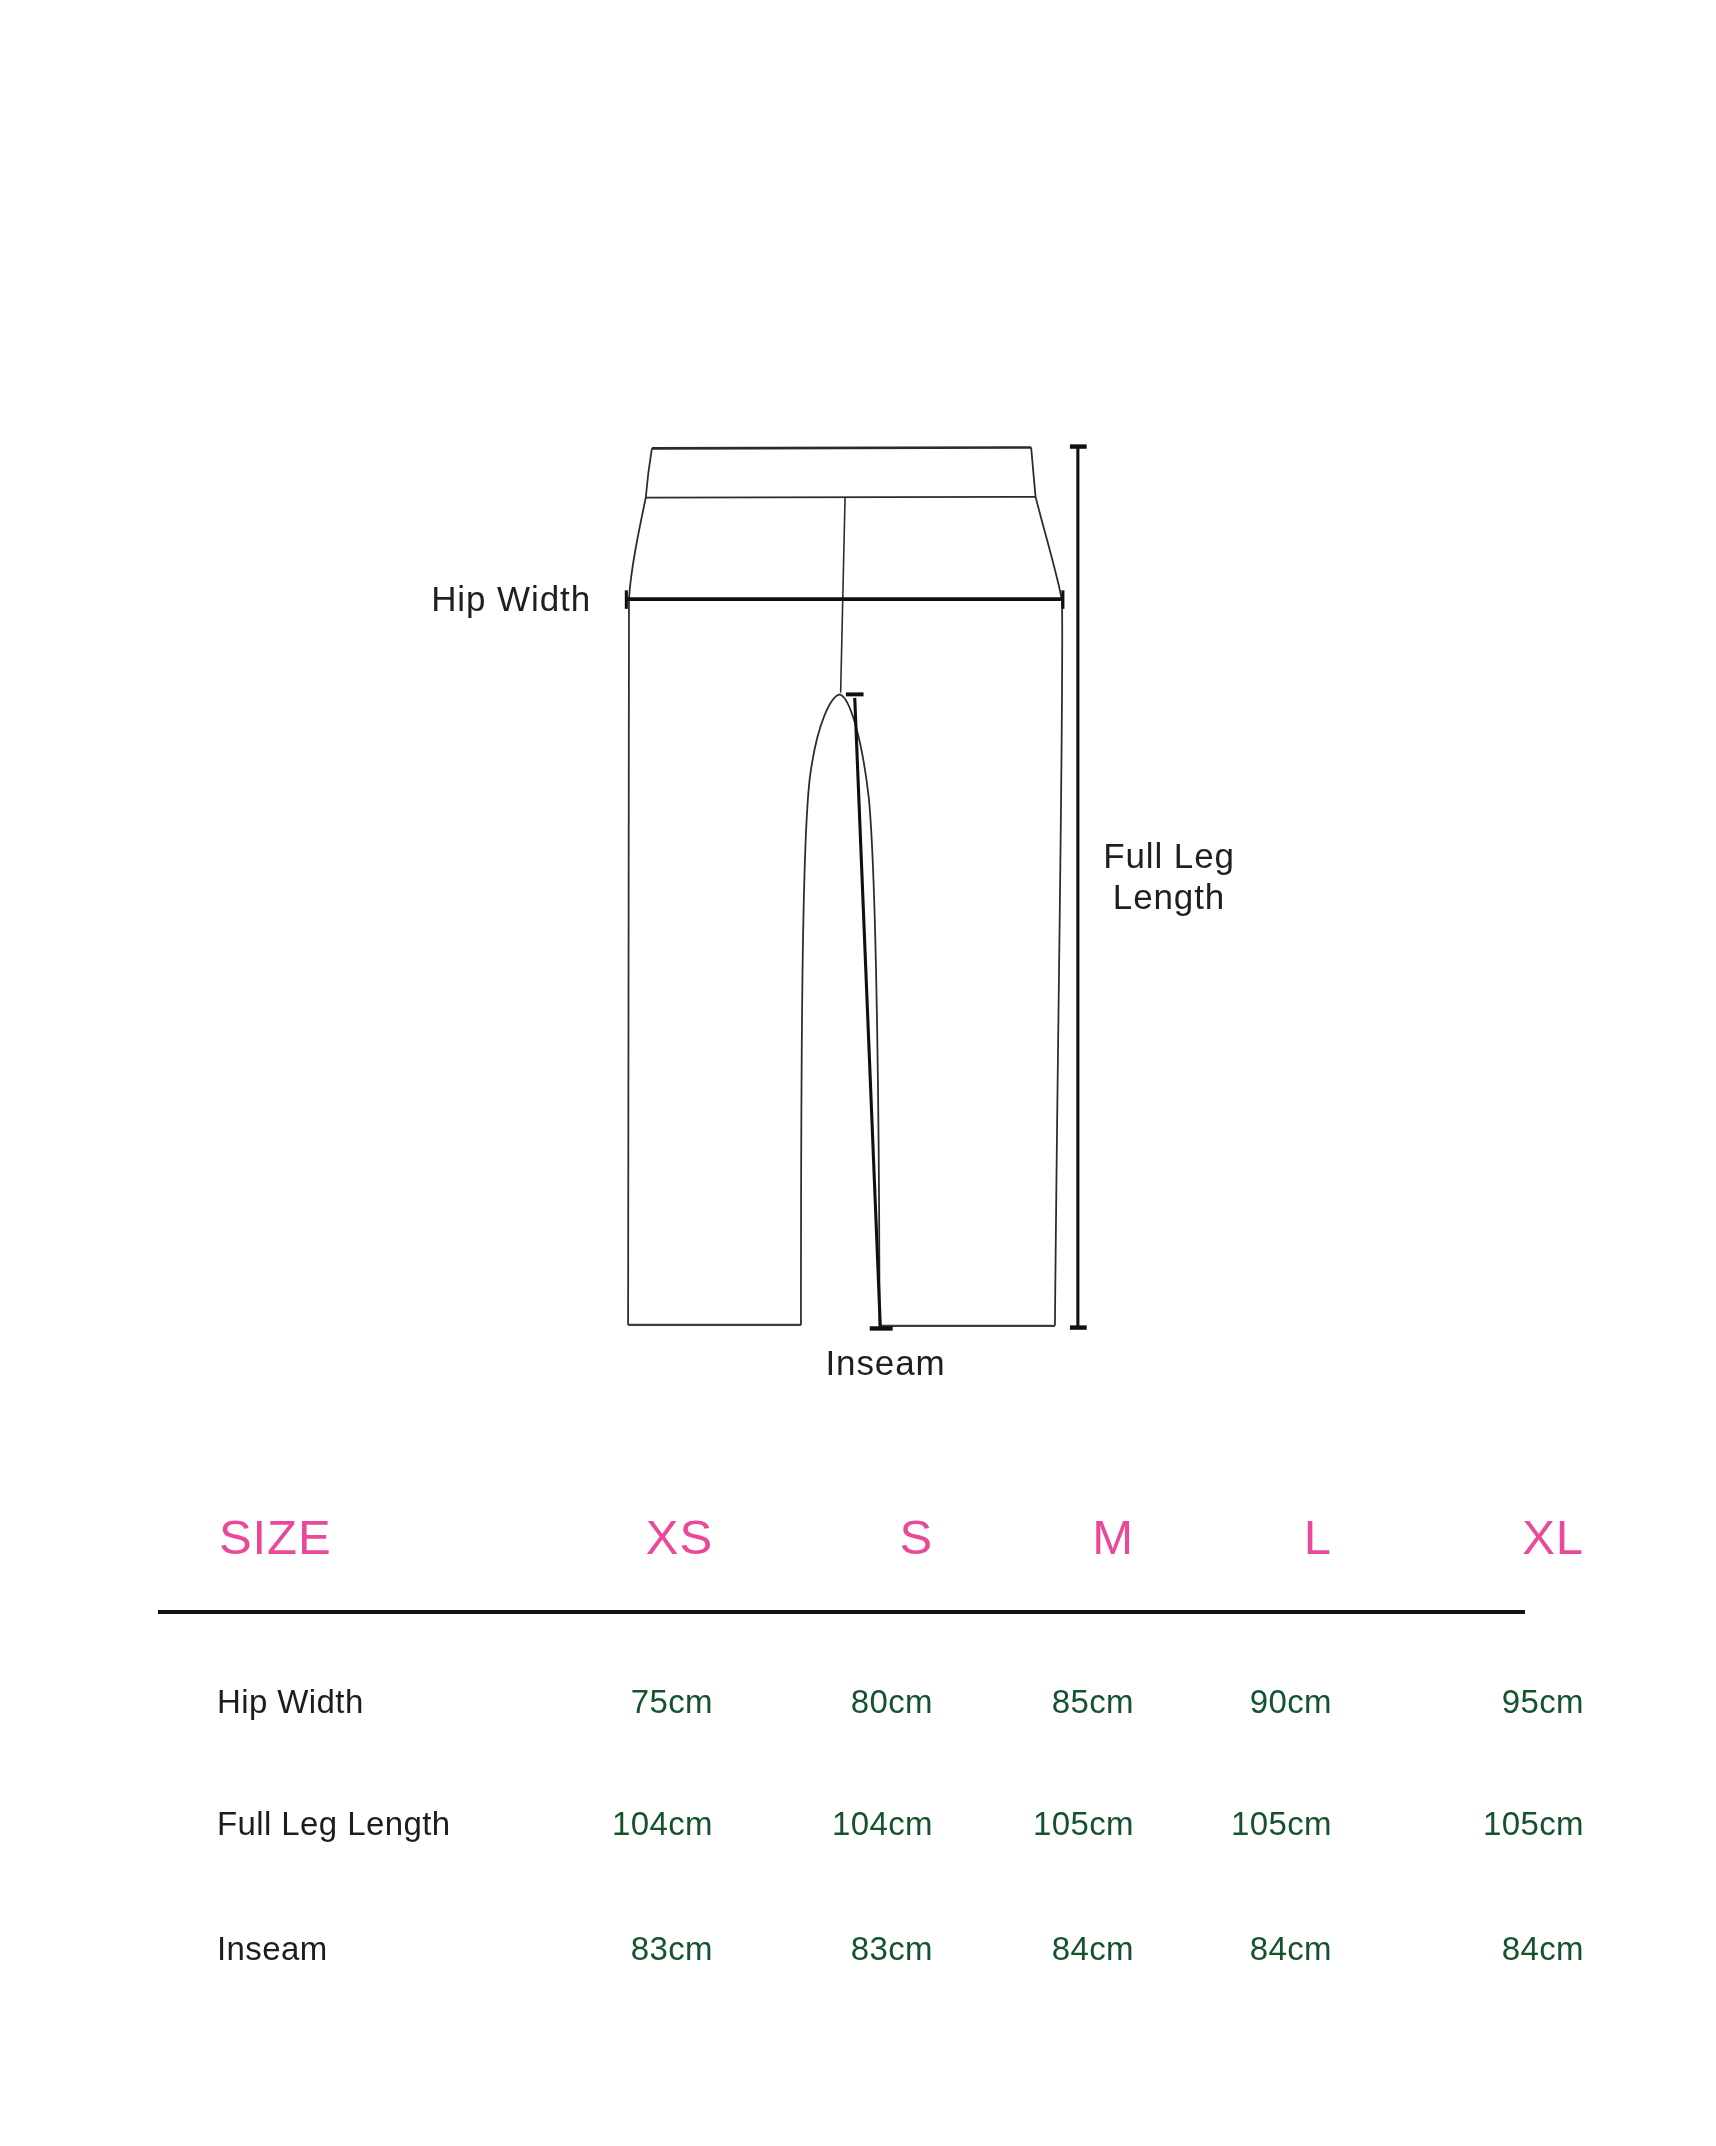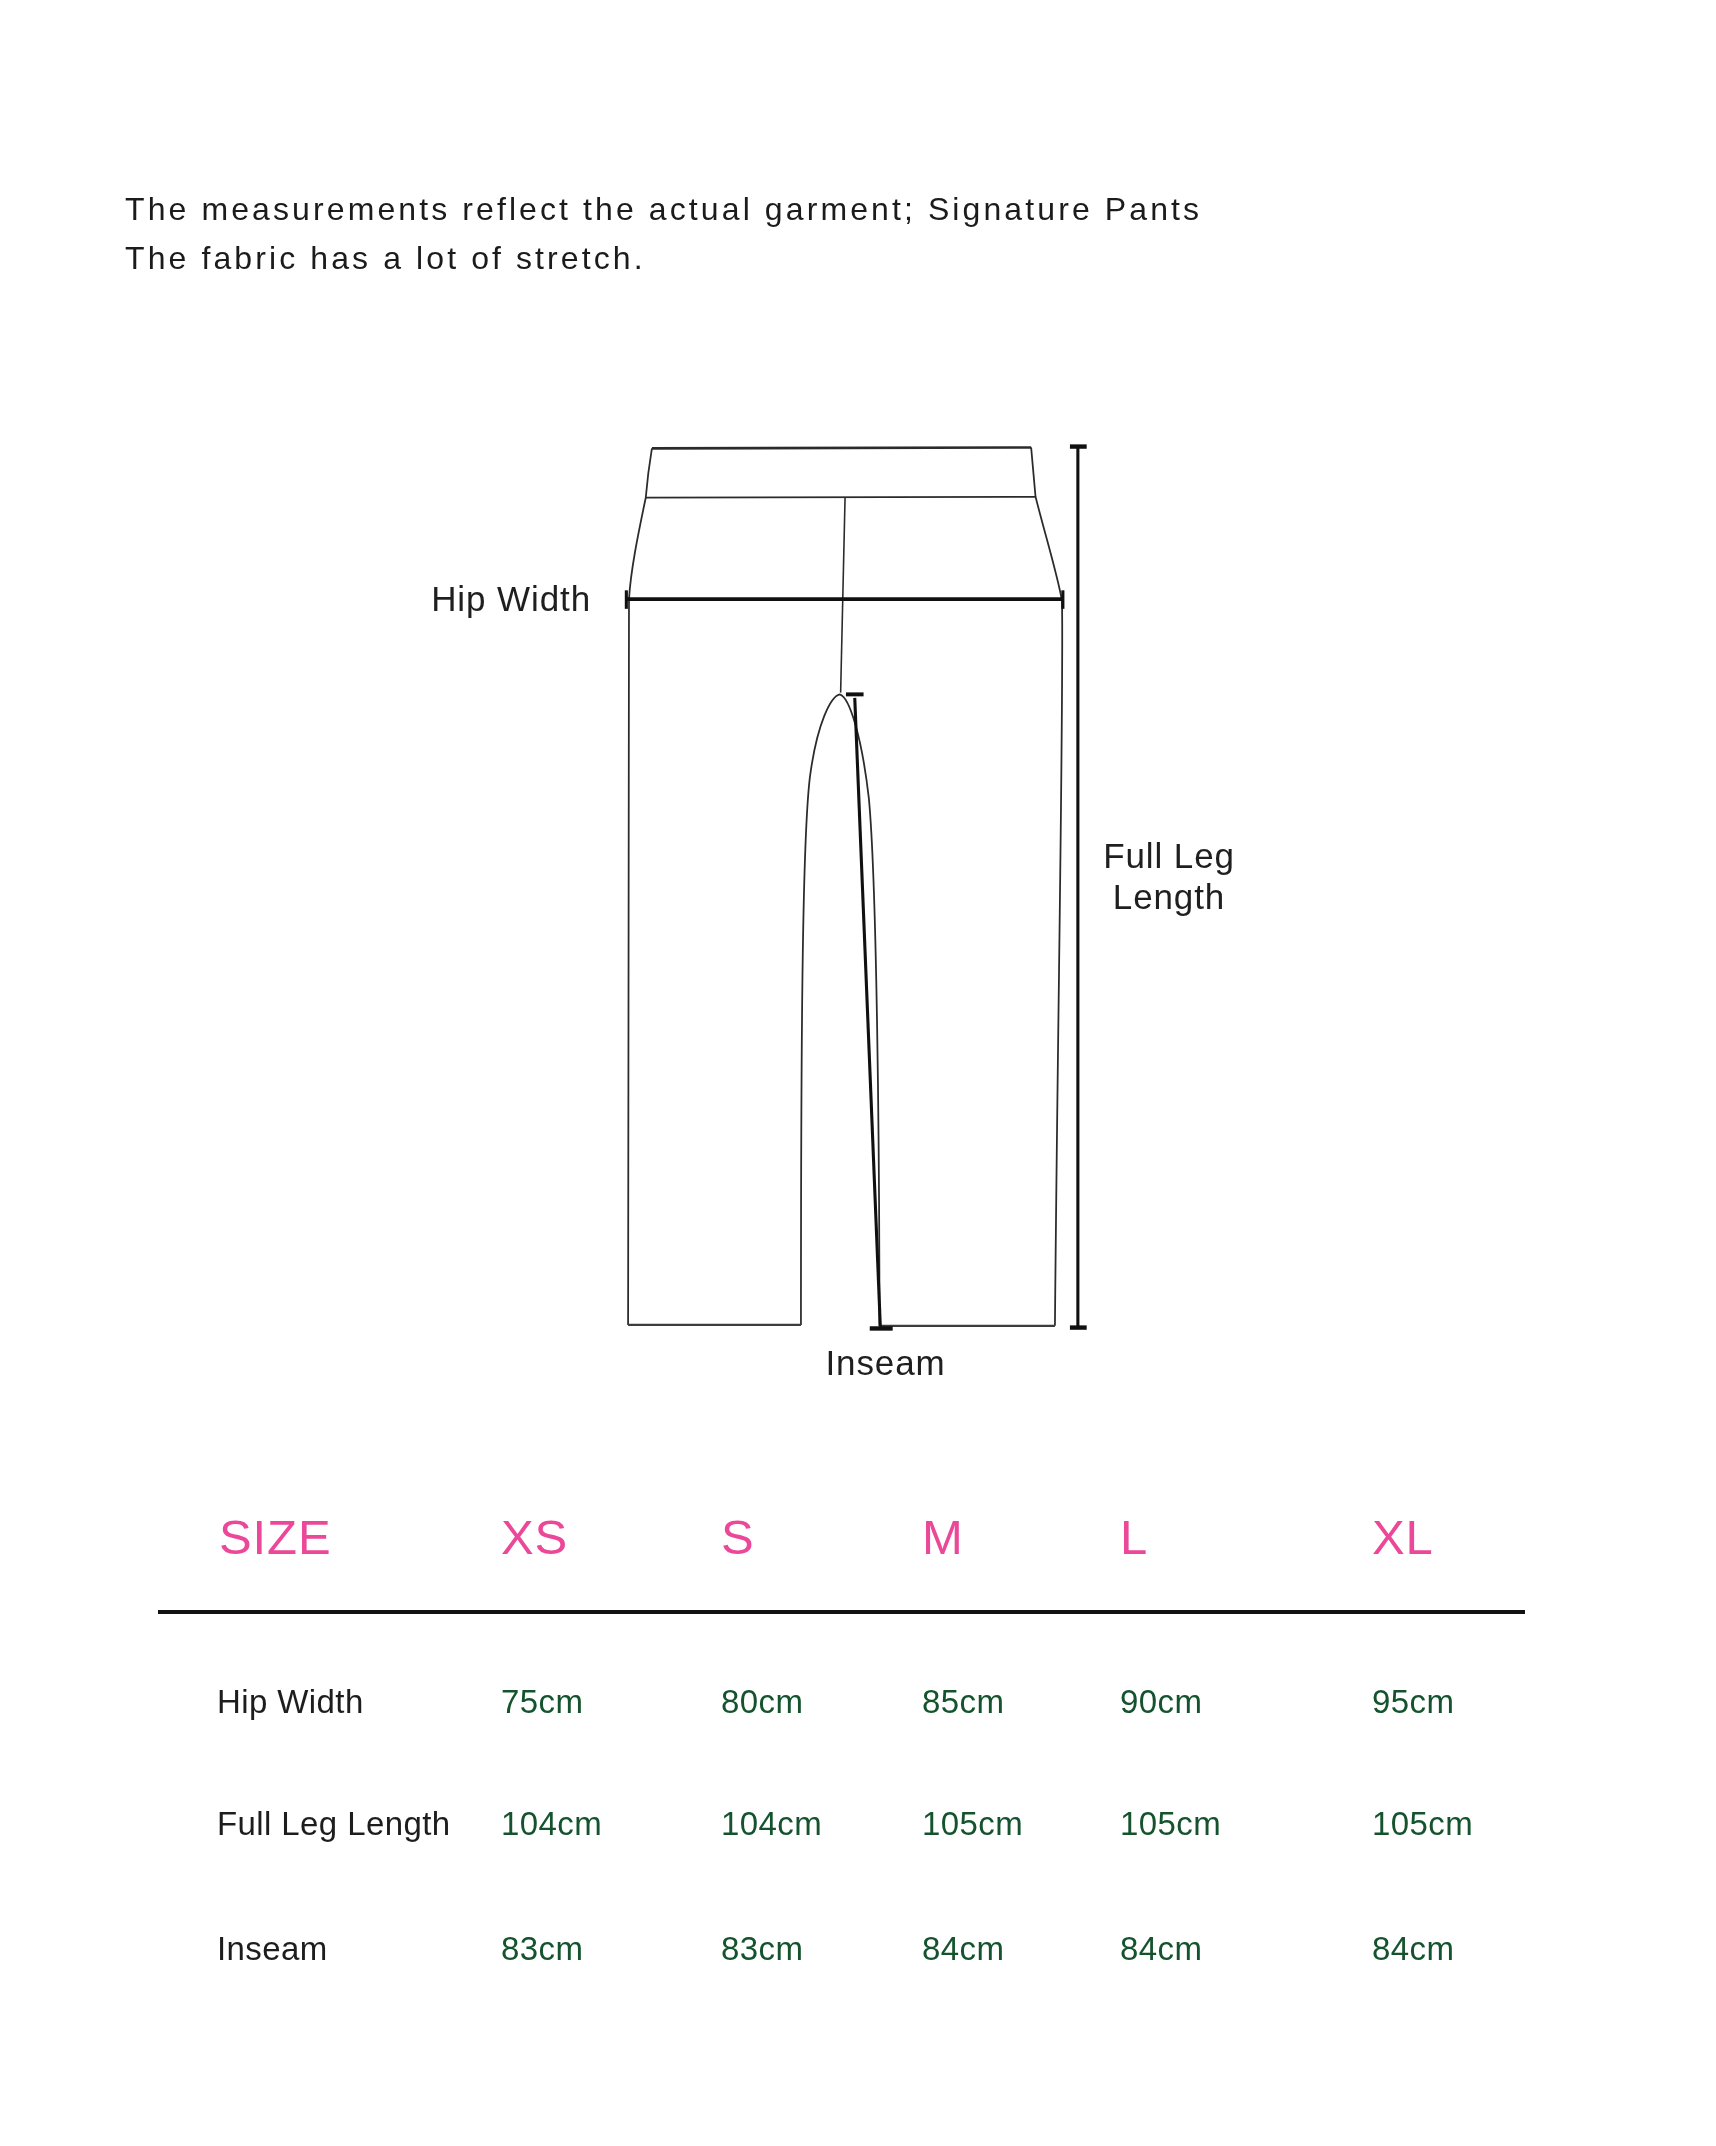--- a/index.html
+++ b/index.html
@@ -26,43 +26,39 @@
   #hip-width-label{left:362px;top:578px;width:229px;text-align:right;}
   #full-leg-label{left:1078px;top:835px;width:182px;text-align:center;line-height:41px;}
   #inseam-label{left:775px;top:1342px;width:221px;text-align:center;}
   
   .hdr-cell{
     top:1510px;height:55px;line-height:55px;
     font-size:49px;font-weight:300;letter-spacing:0.9px;color:#ec4899;
   }
   #hdr-size{left:219px;width:318px;text-align:left;}
   .col-0{left:501px;} .col-1{left:721px;} .col-2{left:922px;} .col-3{left:1120px;} .col-4{left:1372px;}
-  .hdr-cell.colc,.val-cell{width:212px;text-align:left;}
+  .hdr-cell.colc,.val-cell{width:212px;text-align:right;}
   #table-rule{
     left:158px;top:1610px;width:1367px;height:4.4px;background:#121212;
   }
   .row-label{
     left:217px;width:371px;height:39px;line-height:39px;
     font-size:33px;letter-spacing:0.4px;color:#1d1d1d;text-align:left;white-space:nowrap;
   }
   .val-cell{
     height:39px;line-height:39px;font-size:33px;letter-spacing:0.4px;color:#14532d;
   }
   .rowy-0{top:1682px;} .rowy-1{top:1804px;} .rowy-2{top:1929px;}
   #pants-svg{left:494px;top:406px;}
 </style>
 </head>
 <body>
 
 <div id="page">
 
-  <div id="intro" class="abs">
-    <div>The measurements reflect the actual garment; Signature Pants</div>
-    <div>The fabric has a lot of stretch.</div>
-  </div>
 
   <svg id="pants-svg" class="abs" width="785" height="1023" viewBox="560 460 890 1160" fill="none">
 
     <g stroke="#2b2b2b" fill="none">
       <path d="M739,508 L1169,507" stroke-width="3"></path>
       <path d="M739,508 C735,532 733,552 732,564 C723,607 715,646 713,679 C711,730 711,980 712,1502" stroke-width="2"></path>
       <path d="M1169,507 C1171,530 1173,550 1174,563 C1186,610 1199,652 1204,681 C1206,790 1199,1160 1196,1503" stroke-width="2"></path>
       <path d="M732,564 L1174,563" stroke-width="2"></path>
       <path d="M958,564 L953,785" stroke-width="1.8"></path>
       <path d="M908,1502 C908,1150 910,952 918,882 C926,820 942,789 952,787 C963,790 977,835 985,905 C994,1000 997,1303 997,1503" stroke-width="2"></path>

